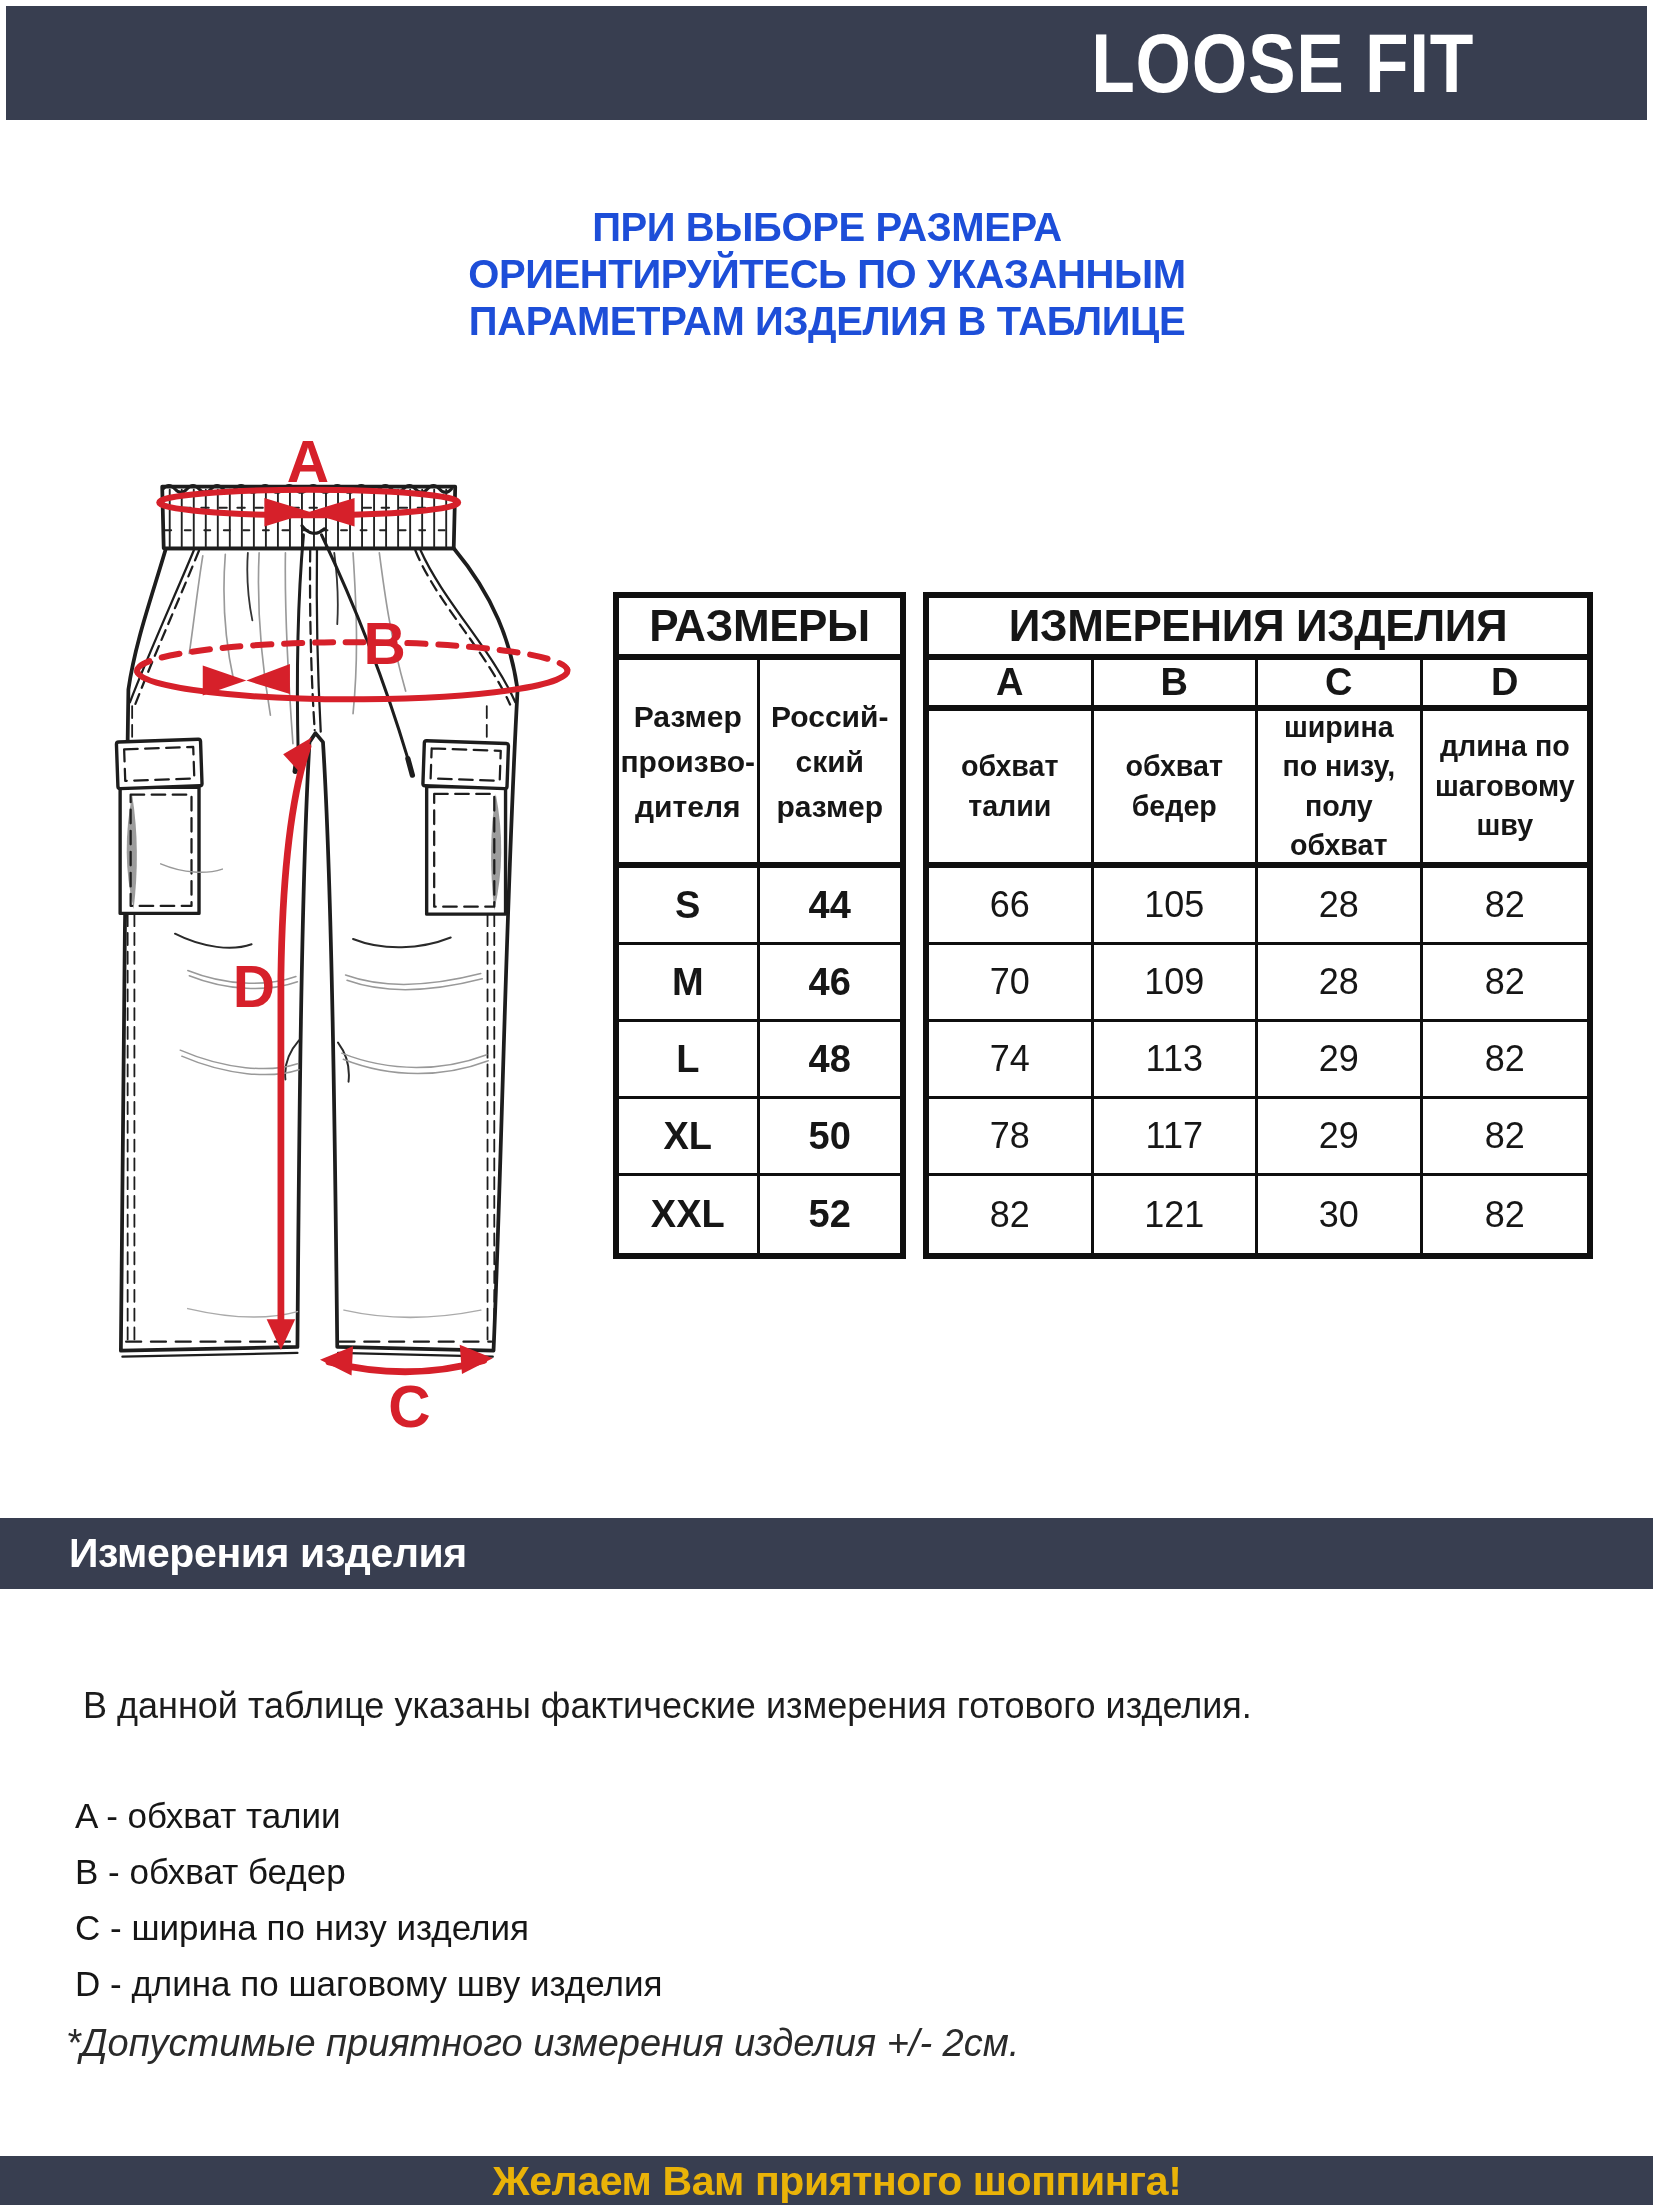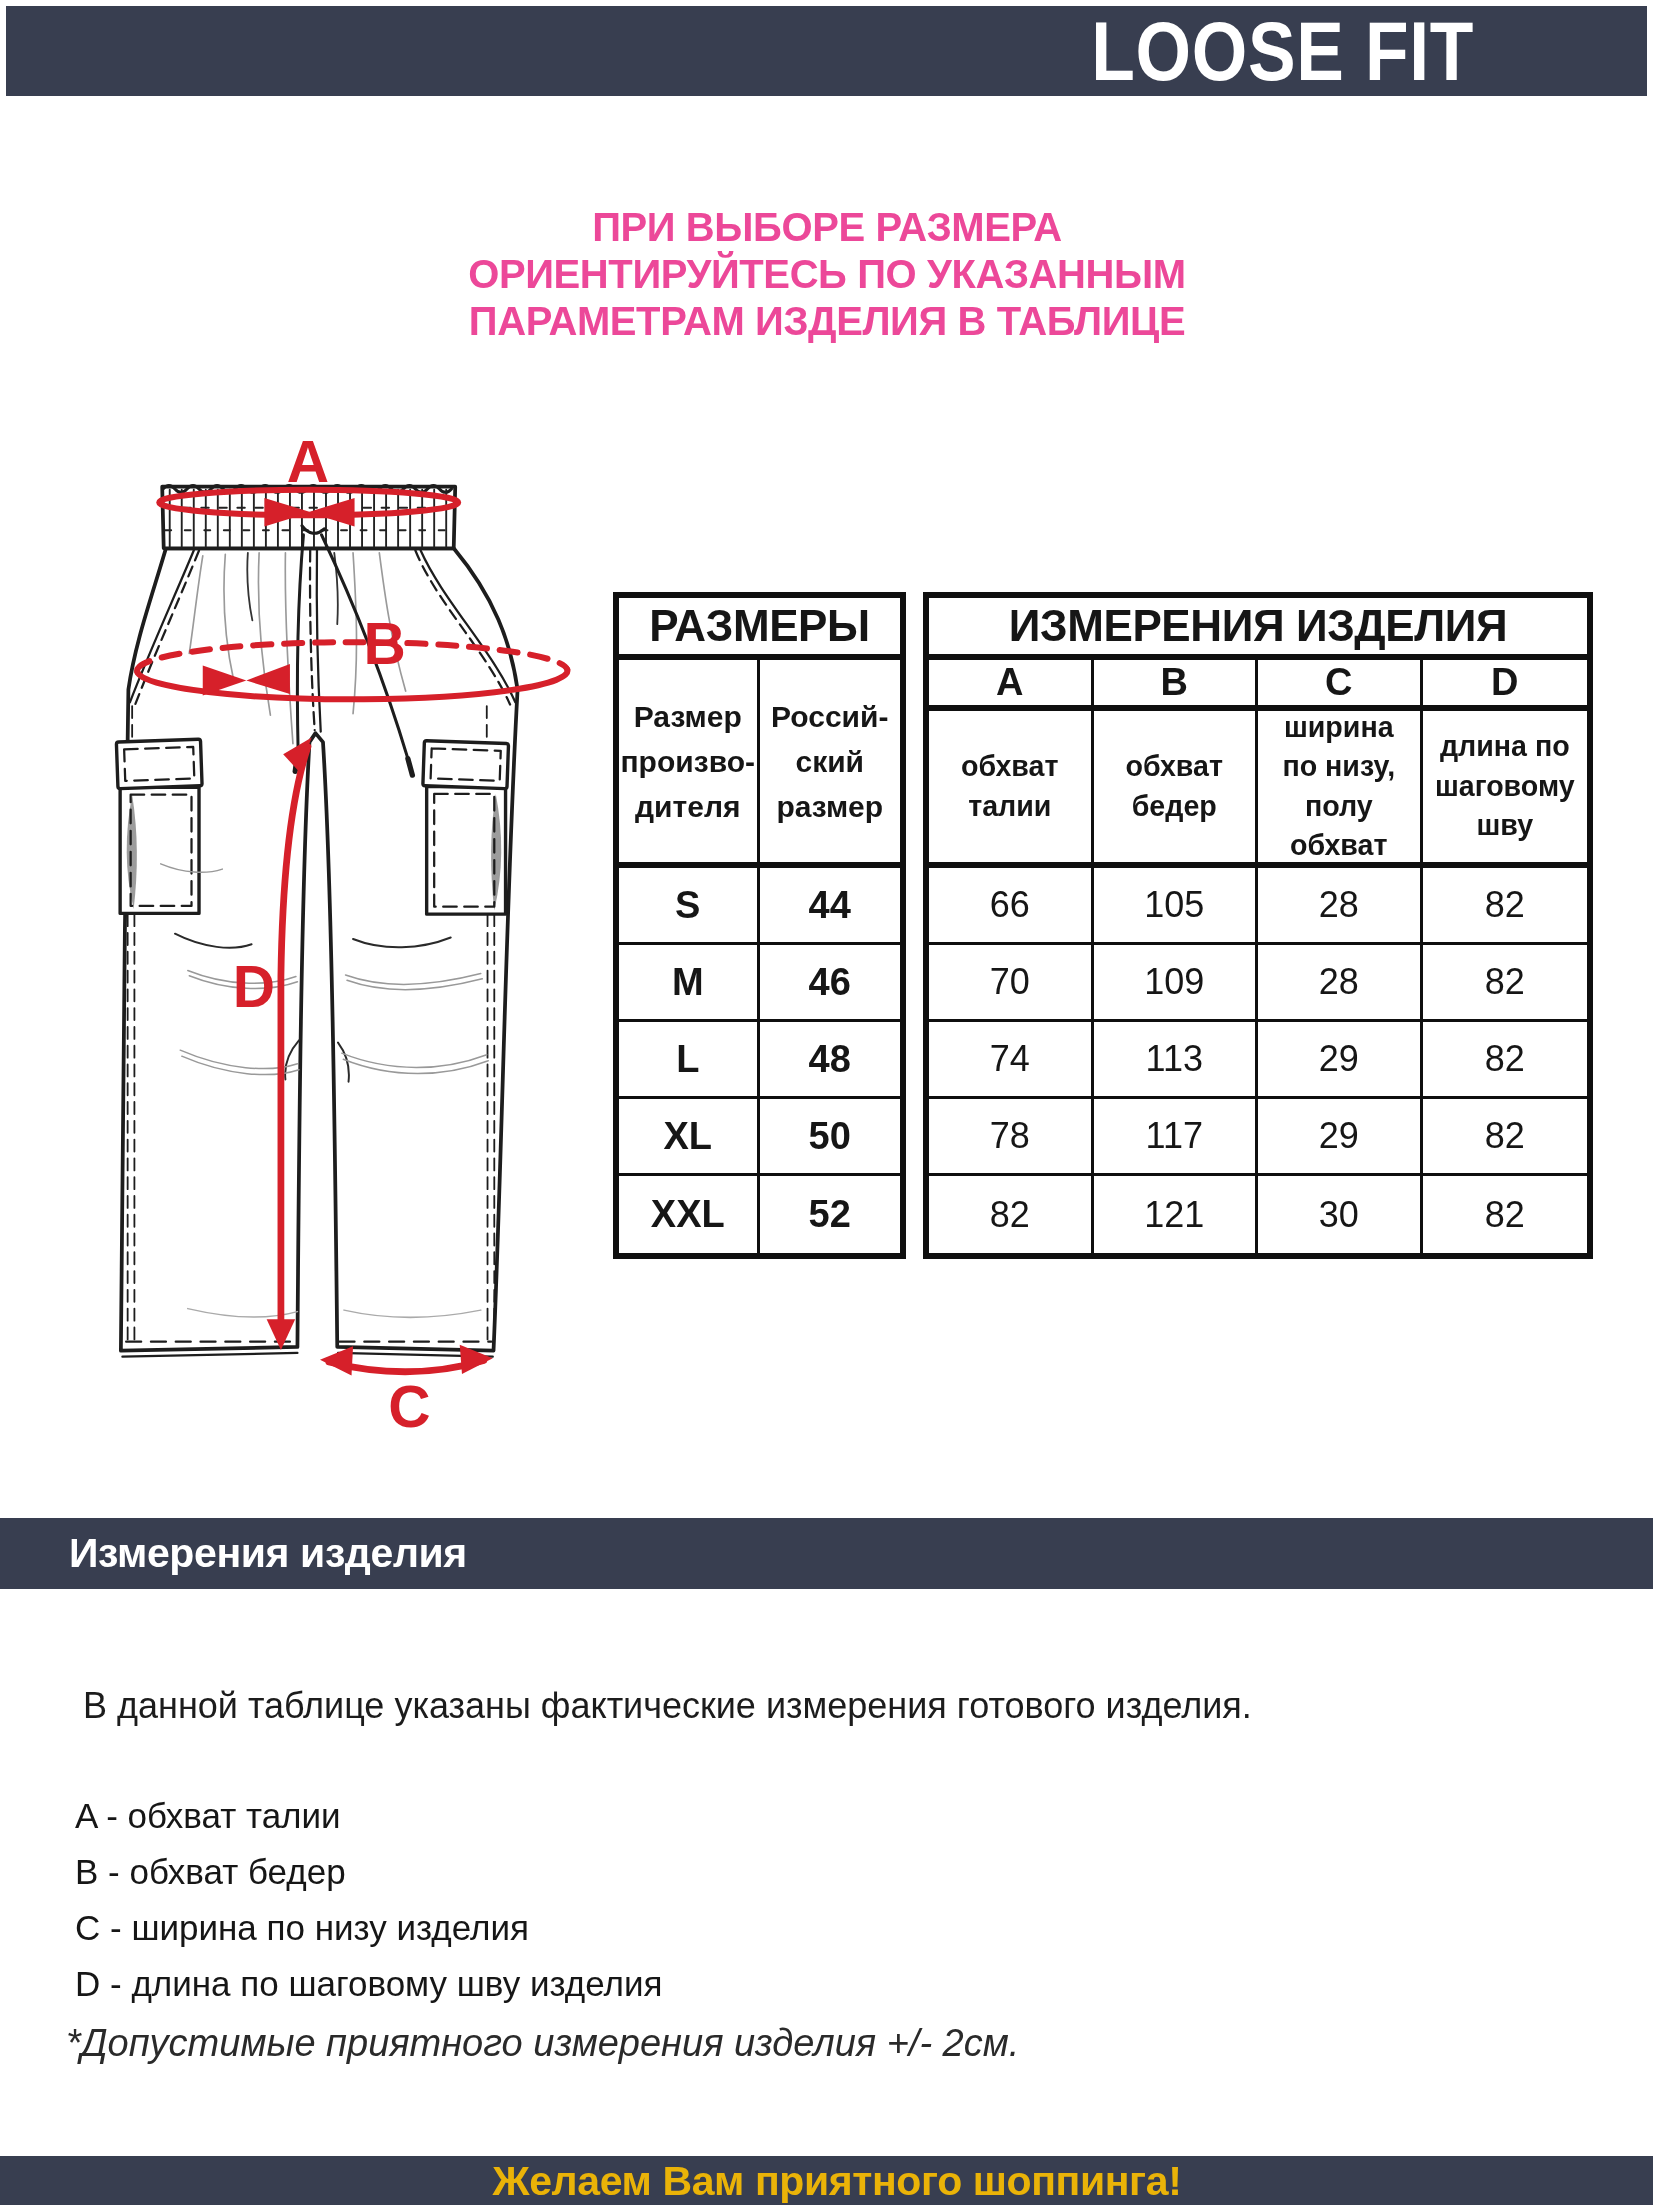--- a/index.html
+++ b/index.html
@@ -3,32 +3,32 @@
 <meta charset="utf-8">
 <style>
   html,body{margin:0;padding:0;background:#e8e8e8;}
   .page{
     position:relative;width:1654px;height:2205px;background:#ffffff;
     font-family:"Liberation Sans","DejaVu Sans",sans-serif;
     color:#161616;overflow:hidden;font-stretch:condensed;
   }
   
   .topbar{
-    position:absolute;left:6px;right:6.8px;top:6px;height:90px;
+    position:absolute;left:6px;right:6.8px;top:6px;height:114px;
     background:#383e50;display:flex;align-items:center;justify-content:flex-end;
   }
   .topbar .brand{
     color:#ffffff;font-size:84px;font-weight:700;letter-spacing:0.8px;
     padding-right:204px;transform:scaleX(.85);transform-origin:right center;
     white-space:nowrap;line-height:1;
   }
   
   .intro{
     position:absolute;left:0;right:0;top:204px;text-align:center;
-    font-size:40px;font-weight:700;line-height:47px;letter-spacing:-0.4px;color:#ec4899;
+    font-size:40px;font-weight:700;line-height:47px;letter-spacing:-0.4px;color:#1d4ed8;
   }
   
   .tbl{position:absolute;box-sizing:border-box;border:6.8px solid #0f0f0f;background:#fff;display:grid;}
   .tbl-sizes{left:613px;top:592px;width:293px;height:667px;
     grid-template-columns:1fr 1fr;grid-template-rows:62px 208px 77px 77px 77px 77px 77px;}
   .tbl-meas{left:923px;top:592px;width:670px;height:667px;
     grid-template-columns:1fr 1fr 1fr 1fr;grid-template-rows:62px 51px 157px 77px 77px 77px 77px 77px;}
   .cell{display:flex;align-items:center;justify-content:center;text-align:center;
     box-sizing:border-box;border:0 solid #0f0f0f;overflow:hidden;}
   .cell.title{grid-column:1 / -1;font-size:44px;font-weight:700;border-bottom-width:6.8px;letter-spacing:-0.4px;}

